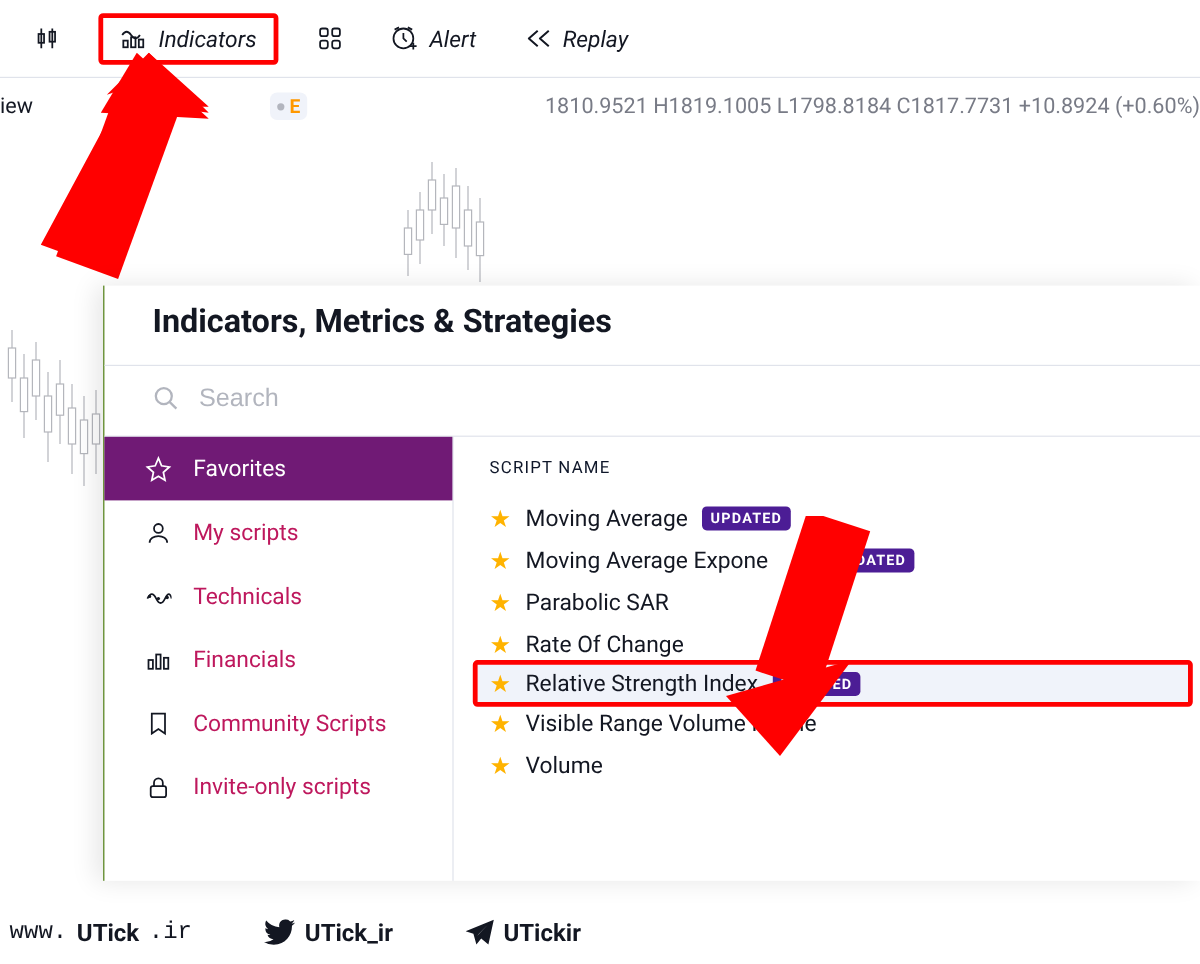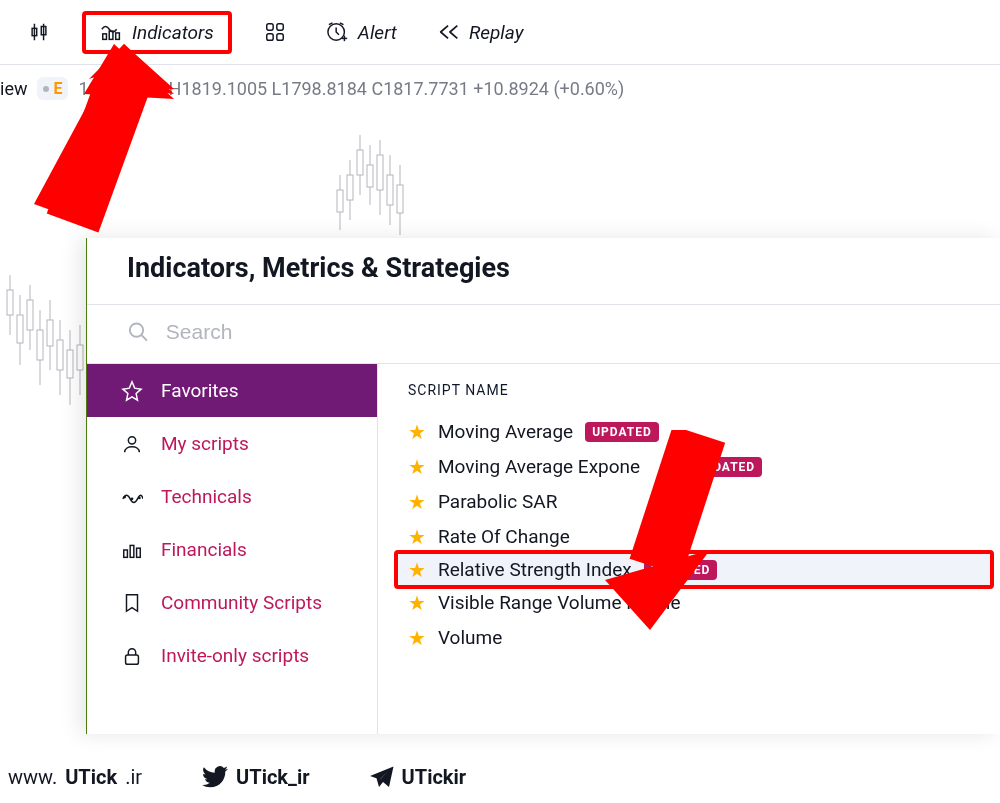--- a/index.html
+++ b/index.html
@@ -42,20 +42,21 @@
   }
 
   
   .status-line {
     display: flex;
     align-items: center;
     gap: 10px;
     padding: 12px 0 12px 0;
     font-size: 18px;
     color: #787b86;
+    justify-content: space-between;
   }
   .status-line .view-label { color:#131722; padding-left:0; }
   .pill {
     background:#f0f3fa;
     border-radius:6px;
     padding:2px 6px;
     color:#b2b5be;
     font-size:16px;
     display:flex;
     align-items:center;
@@ -167,21 +168,21 @@
     border:4px solid #ff0000;
     margin:-4px -4px -4px -4px;
     padding:4px 10px;
   }
   .star {
     color:#ffb300;
     font-size:20px;
     line-height:1;
   }
   .badge {
-    background:#be185d;
+    background:#4c1d95;
     color:#fff;
     font-size:12px;
     font-weight:700;
     letter-spacing:1px;
     padding:3px 7px;
     border-radius:4px;
   }
 
   
   .footer {
@@ -190,21 +191,21 @@
     left:0;
     display:flex;
     align-items:center;
     gap:60px;
     font-size:20px;
     font-weight:700;
     color:#131722;
     padding-left:8px;
   }
   .footer .item { display:flex; align-items:center; gap:8px; }
-  .footer .thin { font-weight:400; }
+  .footer .thin { font-weight:400;font-family:Liberation Mono, monospace; }
 </style>
 </head>
 <body>
 
 <div class="toolbar">
   <div class="toolbar-item">
     <svg width="22" height="22" viewBox="0 0 24 24">
         <g stroke="#131722" stroke-width="1.6" fill="none">
           <line x1="7" y1="3" x2="7" y2="21"></line>
           <rect x="4.5" y="8" width="5" height="8"></rect>

